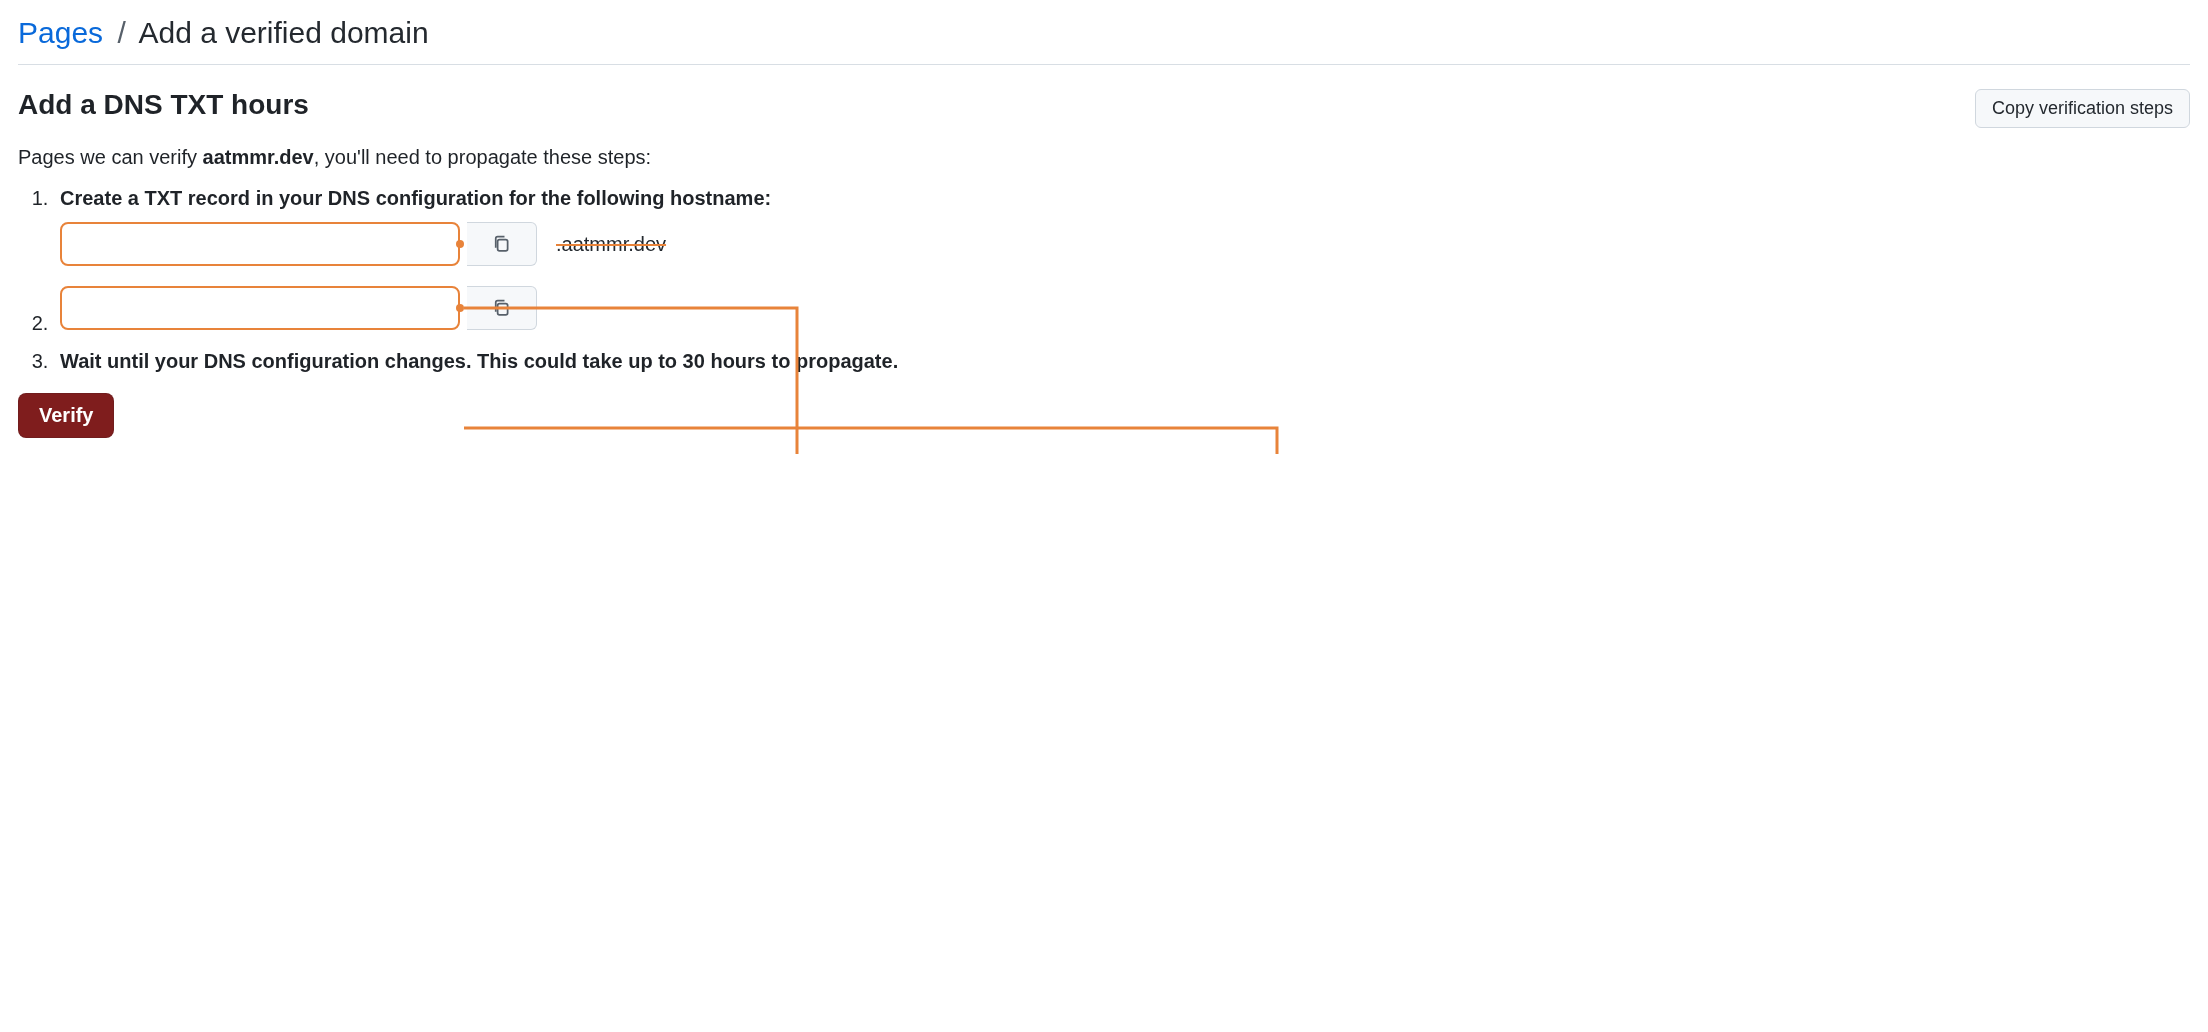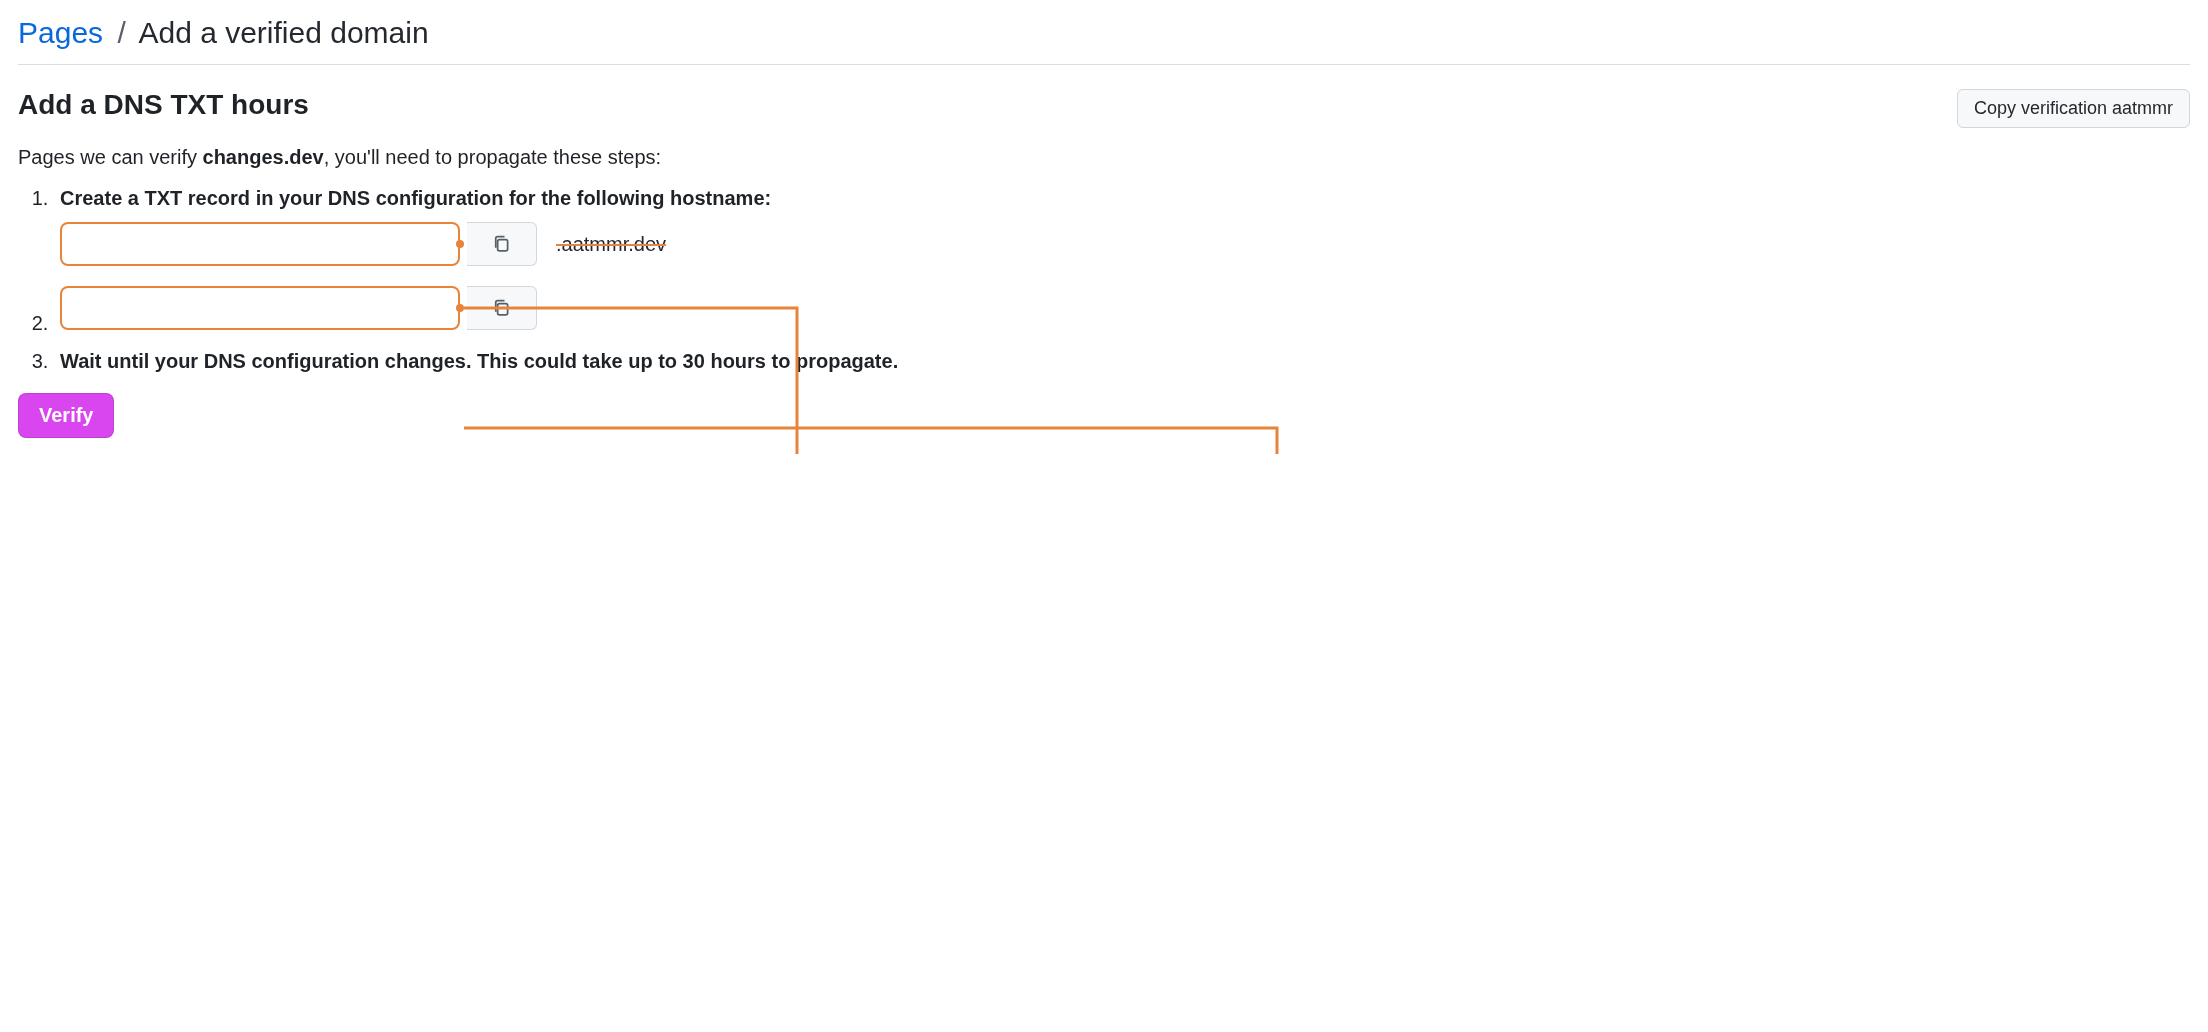--- a/index.html
+++ b/index.html
@@ -112,21 +112,21 @@
   }
   .suffix-text {
     margin-left: 10px;
     color: #24292f;
     font-size: 20px;
     text-decoration: line-through;
     text-decoration-color: #e8833a;
     text-decoration-thickness: 2px;
   }
   .btn-primary {
-    background-color: #d946ef;
+    background-color: #7f1d1d;
     color: #ffffff;
     border: 1px solid rgba(31,35,40,0.15);
     border-radius: 8px;
     padding: 10px 20px;
     font-size: 20px;
     font-weight: 600;
     cursor: pointer;
     margin-left: 0;
   }
   
@@ -199,25 +199,25 @@
 
 
 <nav class="breadcrumb">
   <a href="#">Pages</a>
   <span class="sep">/</span>
   <span class="current">Add a verified domain</span>
 </nav>
 
 <div class="header-row">
   <h2 class="section-title">Add a DNS TXT hours</h2>
-  <button class="btn-default">Copy verification aatmmr</button>
+  <button class="btn-default">Copy verification steps</button>
 </div>
 
 <p class="intro">
-  <span>Pages we can verify </span><strong>changes.dev</strong><span>, you'll need to propagate these steps:</span>
+  <span>Pages we can verify </span><strong>aatmmr.dev</strong><span>, you'll need to propagate these steps:</span>
 </p>
 
 <ol class="steps">
   <li>
     <span class="step-label">Create a TXT record in your DNS configuration for the following hostname:</span>
     <div class="copy-row">
       <div class="value-box"></div>
       <button class="copy-btn">
         <svg width="20" height="20" viewBox="0 0 16 16" fill="none" stroke="currentColor" stroke-width="1.4">
           <rect x="4.5" y="4.5" width="8" height="9" rx="1.5"></rect>

